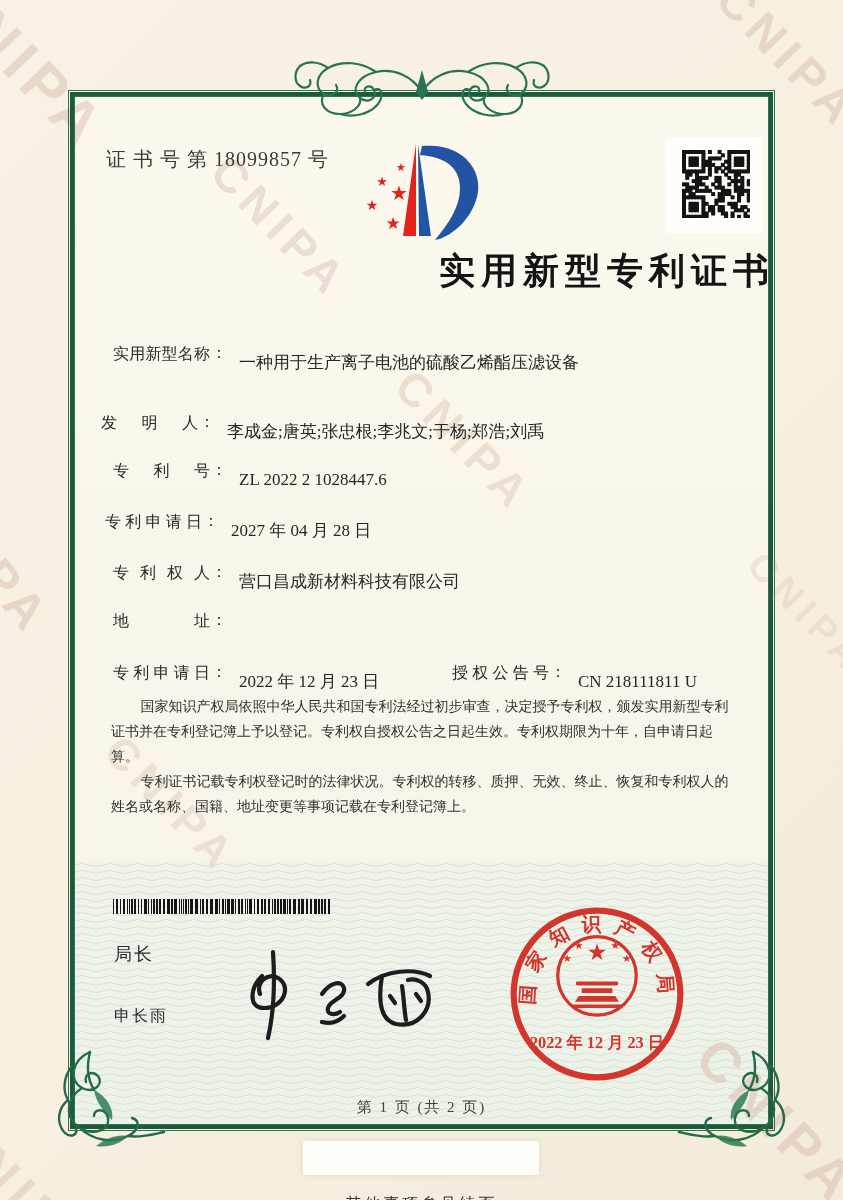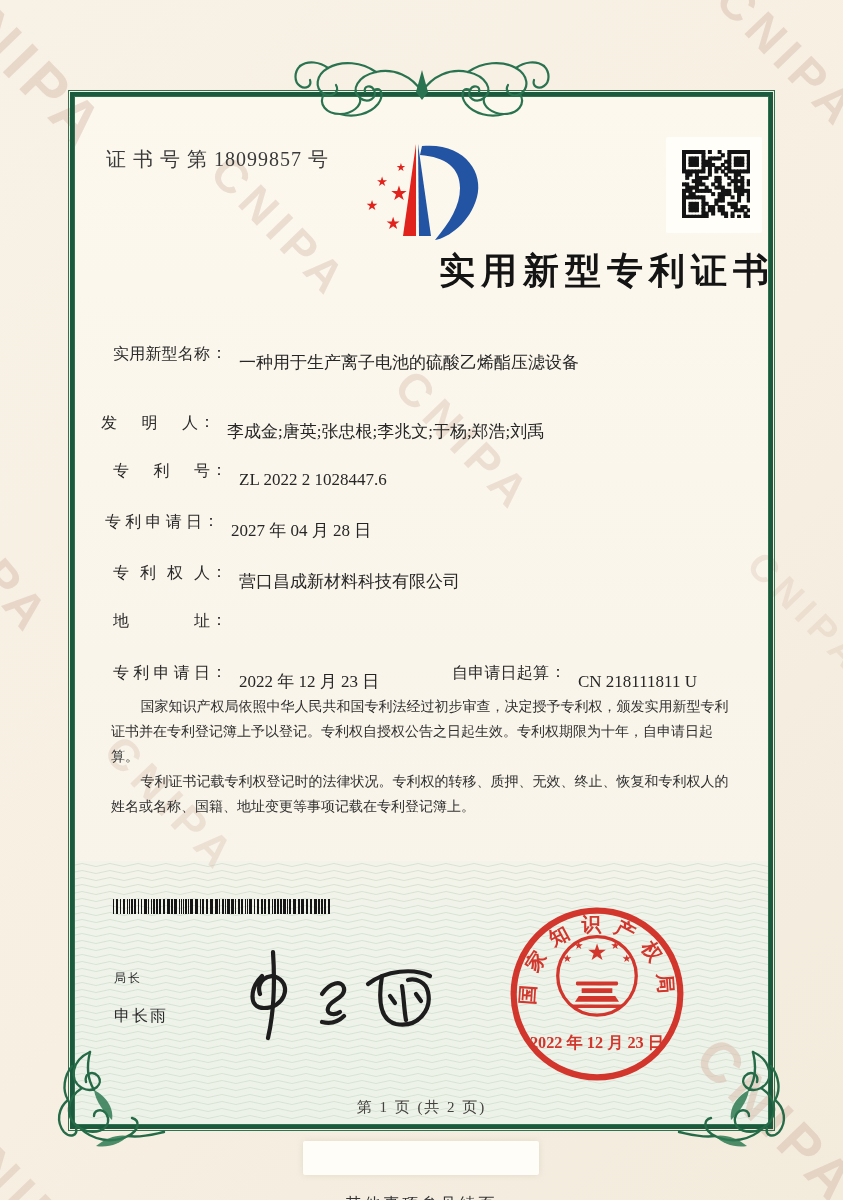--- a/index.html
+++ b/index.html
@@ -26,21 +26,21 @@
   .title{position:absolute;left:68px;top:247px;width:707px;text-align:right;
          font-size:36px;font-weight:bold;letter-spacing:6px;color:#141414;}
   .frow{position:absolute;display:flex;align-items:flex-start;color:#262626;font-size:17px;}
   .flabel{display:inline-block;width:97px;font-size:16px;color:#2a2a2a;
           text-align:justify;text-align-last:justify;padding-top:1px;}
   .fcolon{margin-left:1px;font-size:16px;color:#2a2a2a;}
   .fvalue{margin-left:12px;max-width:478px;line-height:1.68;margin-top:6px;}
   .paras{position:absolute;left:111px;top:694px;width:626px;font-size:14px;
          line-height:25px;color:#303030;}
   .paras p{margin:0;text-indent:2.1em;}
-  .sig-title{position:absolute;left:114px;top:970px;font-size:12px;color:#2b2b2b;letter-spacing:2px;}
+  .sig-title{position:absolute;left:114px;top:942px;font-size:18px;color:#2b2b2b;letter-spacing:2px;}
   .sig-name{position:absolute;left:114px;top:1006px;font-size:16px;color:#2b2b2b;letter-spacing:2px;}
   .page-info{position:absolute;left:68px;top:1098px;width:707px;text-align:center;
              font-size:15px;color:#44423e;letter-spacing:2px;}
   .cont-patch{position:absolute;left:303px;top:1141px;width:236px;height:34px;z-index:5;
               background:#fffdf7;border-radius:2px;box-shadow:0 0 6px rgba(190,180,160,.35);}
   .cont-note{position:absolute;left:68px;top:1148px;width:707px;text-align:center;
              font-size:16px;color:#333;letter-spacing:3px;z-index:6;margin-top:46px;}
   .qr-patch{position:absolute;left:666px;top:137px;width:96px;height:96px;
             background:#fffef9;border-radius:2px;z-index:5;}
   .abs{position:absolute;}
@@ -445,21 +445,21 @@
     <div class="frow" style="left:113px;top:610px">
       <span class="flabel">地址</span>
         <span class="fcolon">：</span>
     </div>
     <div class="frow" style="left:113px;top:662px">
       <span class="flabel">专利申请日</span>
         <span class="fcolon">：</span>
       <span class="fvalue">2022 年 12 月 23 日</span>
     </div>
     <div class="frow" style="left:452px;top:662px">
-      <span class="flabel">自申请日起算</span>
+      <span class="flabel">授权公告号</span>
         <span class="fcolon">：</span>
       <span class="fvalue">CN 218111811 U</span>
     </div>
 
     <div class="paras">
       <p>国家知识产权局依照中华人民共和国专利法经过初步审查，决定授予专利权，颁发实用新型专利证书并在专利登记簿上予以登记。专利权自授权公告之日起生效。专利权期限为十年，自申请日起算。</p>
       <p>专利证书记载专利权登记时的法律状况。专利权的转移、质押、无效、终止、恢复和专利权人的姓名或名称、国籍、地址变更等事项记载在专利登记簿上。</p>
     </div>
 
     <svg class="abs" style="left:113px;top:899px;z-index:6" width="224" height="15" id="barcode-svg">

